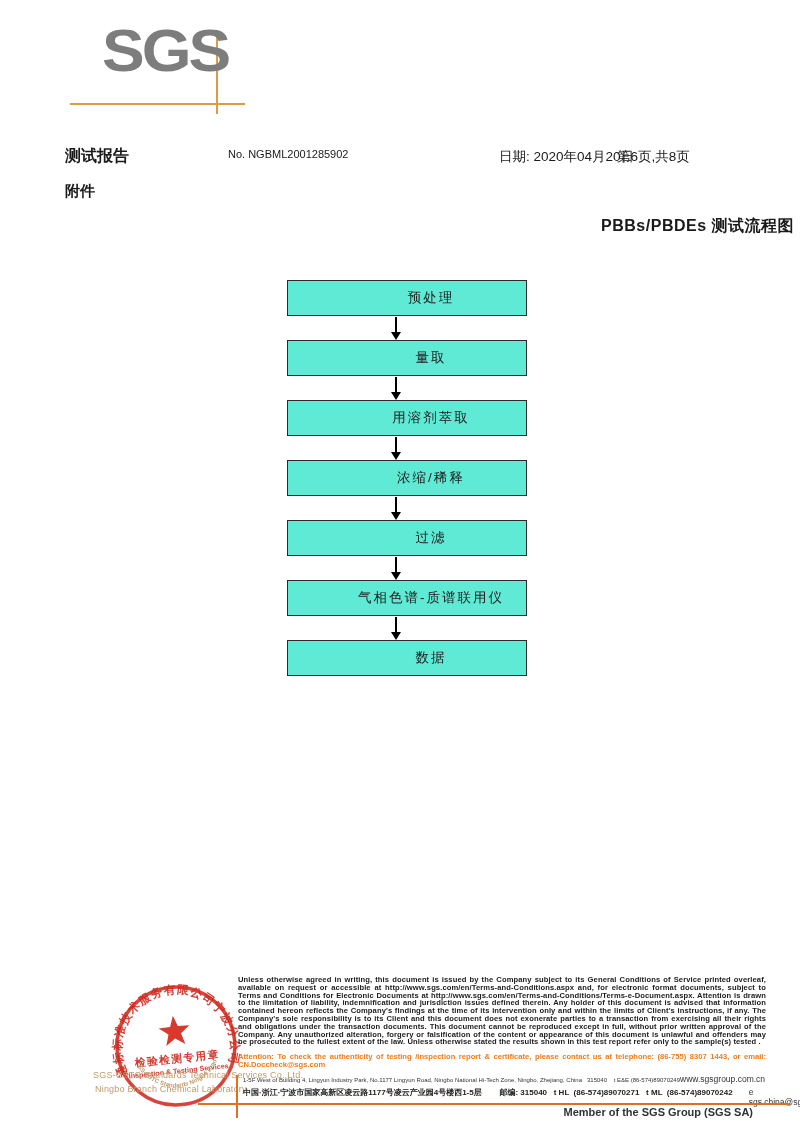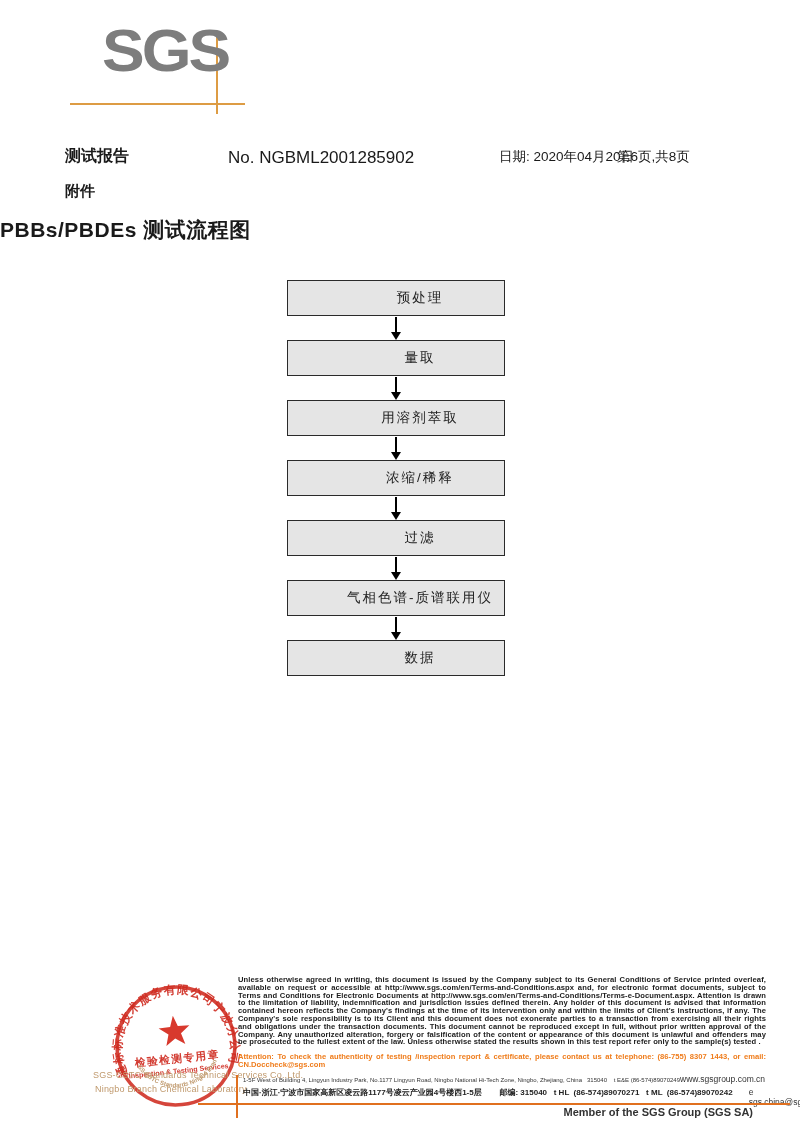--- a/index.html
+++ b/index.html
@@ -10,28 +10,28 @@
   
   .logo-wrap{position:absolute;left:70px;top:30px;width:190px;height:90px;}
   .logo-text{
     position:absolute;left:32px;top:-16px;font-size:64px;font-weight:bold;color:#7d7d7d;
     letter-spacing:-3px;transform:scaleY(0.93);font-family:"Liberation Sans",sans-serif;
   }
   .logo-hline{position:absolute;left:0px;top:73px;width:175px;height:2px;background:#dd9c44;}
   .logo-vline{position:absolute;left:146px;top:4px;width:2px;height:80px;background:#dd9c44;}
   
   .hdr-title{position:absolute;left:65px;top:146px;font-size:16px;font-weight:bold;}
-  .hdr-no{position:absolute;left:228px;top:148px;font-size:17px;}
+  .hdr-no{position:absolute;left:228px;top:148px;font-size:11px;}
   .hdr-date{position:absolute;left:483px;top:148px;font-size:13.5px;margin-left:16px;}
   .hdr-page{position:absolute;left:617px;top:148px;font-size:13.5px;}
   .hdr-attach{position:absolute;left:65px;top:182px;font-size:15px;font-weight:bold;}
   
-  .flow-title{position:absolute;left:0;top:216px;width:794px;text-align:left;font-size:21px;font-weight:bold;letter-spacing:.5px;}
+  .flow-title{position:absolute;left:0;top:216px;width:794px;text-align:right;font-size:16px;font-weight:bold;letter-spacing:.5px;}
   .flow-box{
-    position:absolute;left:287px;width:218px;height:36px;border:1.5px solid #2a2a2a;background:#e5e5e5;
+    position:absolute;left:287px;width:240px;height:36px;border:1.5px solid #2a2a2a;background:#5eead4;
     display:flex;align-items:center;justify-content:center;font-size:13.5px;letter-spacing:2px;color:#222;
     box-sizing:border-box;
     padding-left:48px;
   }
   .flow-arrow{position:absolute;left:395px;width:2px;height:15px;background:#000;}
   .flow-arrow::after{
     content:"";position:absolute;top:100%;left:-4px;
     border-left:5px solid transparent;border-right:5px solid transparent;border-top:8px solid #000;
   }
   

